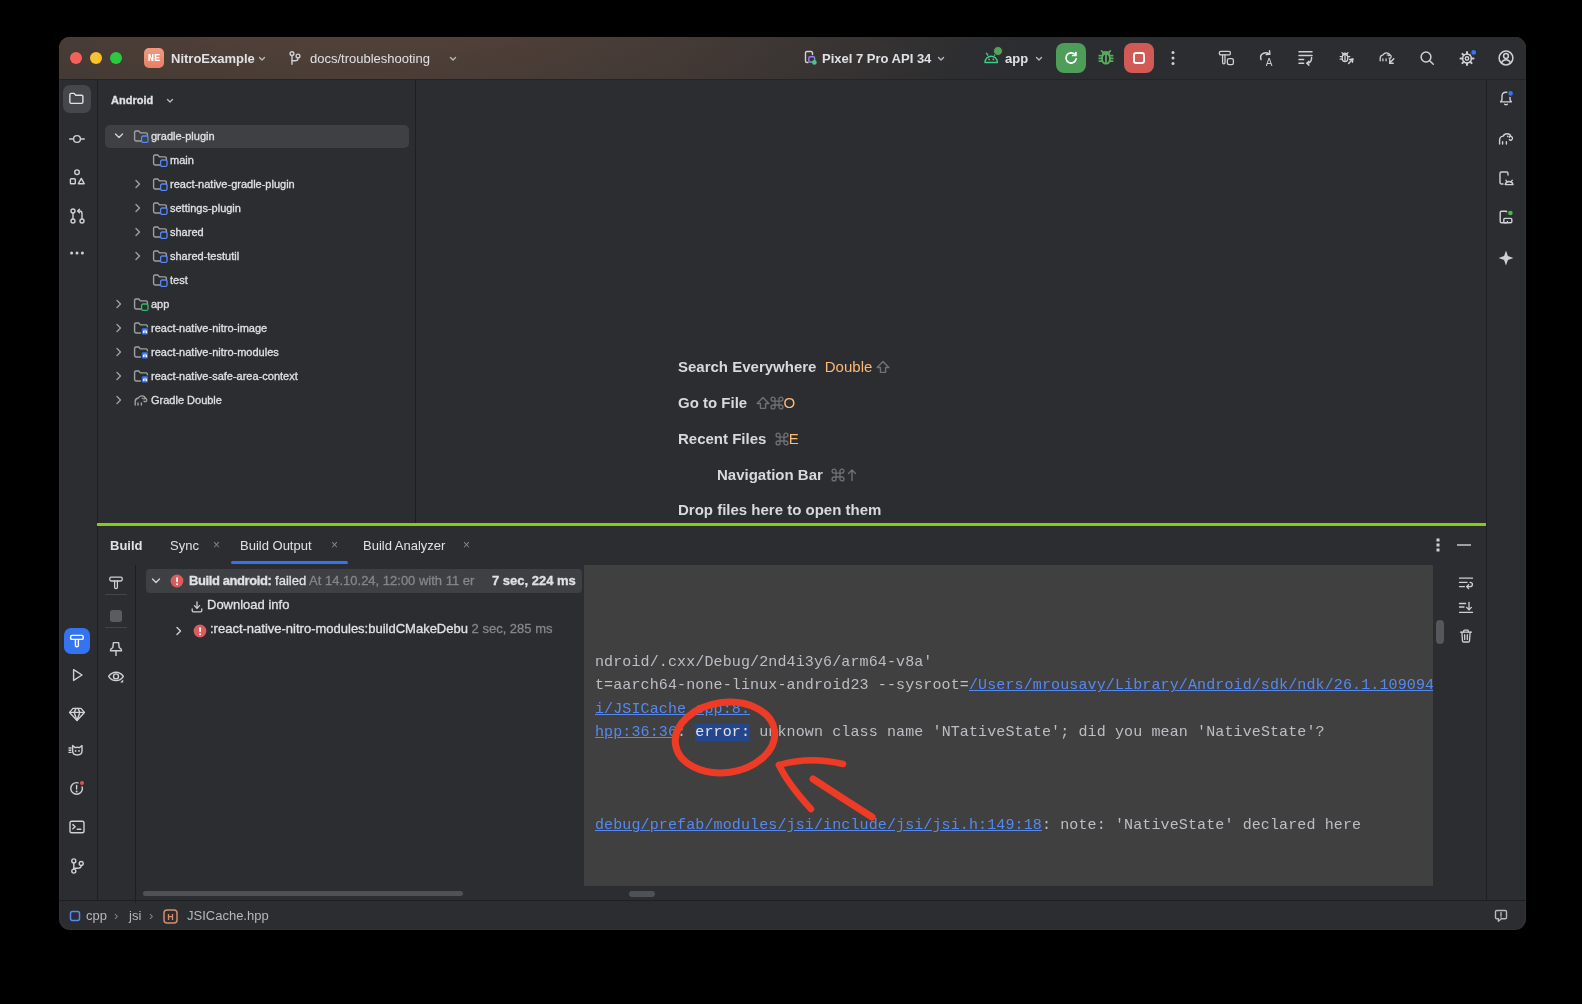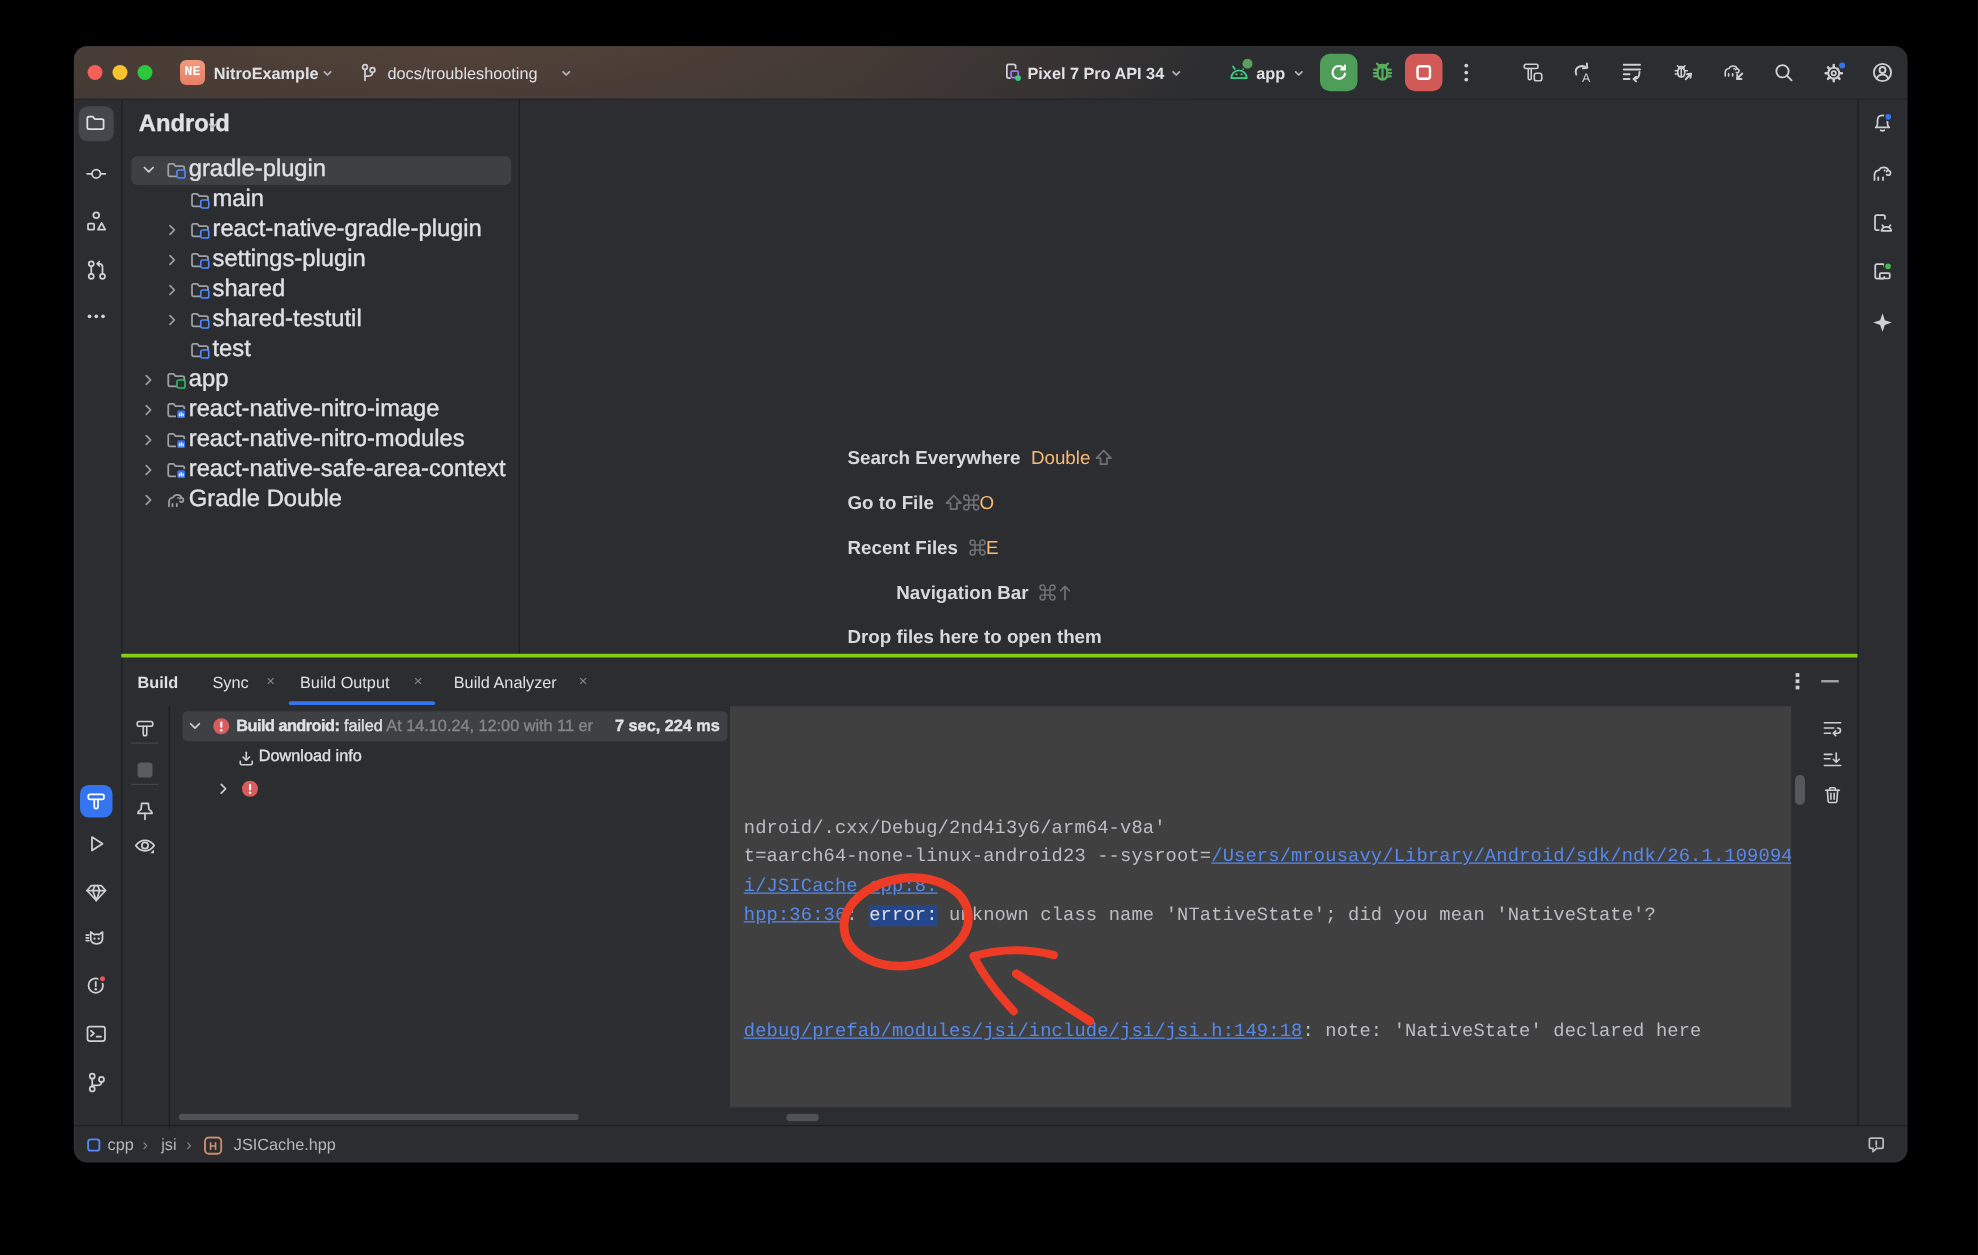--- a/index.html
+++ b/index.html
@@ -28,21 +28,21 @@
   position:absolute; left:85px; top:11px; width:20px; height:20px; border-radius:5px;
   background:linear-gradient(180deg,#f09a81,#e87f63);
   color:#fff; font-family:"Liberation Mono",monospace; font-weight:700; font-size:10.5px;
   text-align:center; line-height:20px;
 }
 .tbtext { position:absolute; top:0; height:43px; line-height:43px; color:#dfe1e5; font-size:13px; white-space:nowrap; }
 .bold { font-weight:700; }
 #lstripe { position:absolute; left:0; top:43px; width:39px; height:820px; border-right:1px solid #1e1f22; }
 #rstripe { position:absolute; left:1427px; top:43px; width:40px; height:820px; border-left:1px solid #1e1f22; }
 #proj { position:absolute; left:39px; top:43px; width:318px; height:443px; border-right:1px solid #1e1f22; }
-.trow { position:absolute; height:24px; line-height:24px; color:#dfe1e5; font-size:19px; white-space:nowrap; -webkit-text-stroke:0.3px #dfe1e5; }
+.trow { position:absolute; height:24px; line-height:24px; color:#dfe1e5; font-size:11px; white-space:nowrap; -webkit-text-stroke:0.3px #dfe1e5; }
 #editor { position:absolute; left:358px; top:43px; width:1069px; height:443px; }
 .hint { position:absolute; left:261px; height:20px; line-height:20px; white-space:nowrap; font-size:15px; color:#d6d9de; font-weight:700; }
 .hint .sc { color:#fdba74; font-weight:400; }
 .hint svg { position:relative; display:inline-block; vertical-align:-2px; }
 #build { position:absolute; left:38px; top:486px; width:1389px; height:377px; border-top:3px solid #84cc16;padding-left:28px; }
 .tab { position:absolute; top:11px; font-size:13px; color:#dfe1e5; height:17px; line-height:17px; }
 .tabx { color:#87898e; font-size:12px; }
 #bstripe { position:absolute; left:0; top:39px; width:39px; height:338px; border-right:1px solid #1e1f22; }
 #console { position:absolute; left:487px; top:39px; width:849px; height:321px; background:#404040; overflow:hidden; }
 #console pre { position:absolute; left:11px; top:86px; font-family:"Liberation Mono",monospace; font-size:15px; line-height:23.3px; color:#bcbec4; letter-spacing:0.12px; }
@@ -533,20 +533,21 @@
       </svg>
     <span class="btx" style="left:110px;top:67px;">Download info</span>
     <svg style="left:75px;top:98px;" width="14" height="14">
         <path class="icg" d="M5 3.5 L8.5 7 L5 10.5" style="stroke:#ced0d6"></path>
       </svg>
     <svg style="left:96px;top:98px;" width="14" height="14">
         <circle cx="7" cy="7" r="6.4" fill="#db5c5c"></circle>
         <rect x="6.2" y="3.2" width="1.7" height="5" rx="0.8" fill="#fff"></rect>
         <circle cx="7.05" cy="10.2" r="1" fill="#fff"></circle>
       </svg>
+    <span class="btx" style="left:113px;top:91px;">:react-native-nitro-modules:buildCMakeDebu <span class="gry">2 sec, 285 ms</span></span>
 
     <div id="console">
       <pre>ndroid/.cxx/Debug/2nd4i3y6/arm64-v8a'
 t=aarch64-none-linux-android23 --sysroot=<a>/Users/mrousavy/Library/Android/sdk/ndk/26.1.1090948279/toolchain</a>
 <a>i/JSICache.cpp:8:</a>
 <a>hpp:36:36</a>: <span class="errsel">error:</span> unknown class name 'NTativeState'; did you mean 'NativeState'?
 
 
 
 <a>debug/prefab/modules/jsi/include/jsi/jsi.h:149:18</a>: note: 'NativeState' declared here</pre>

